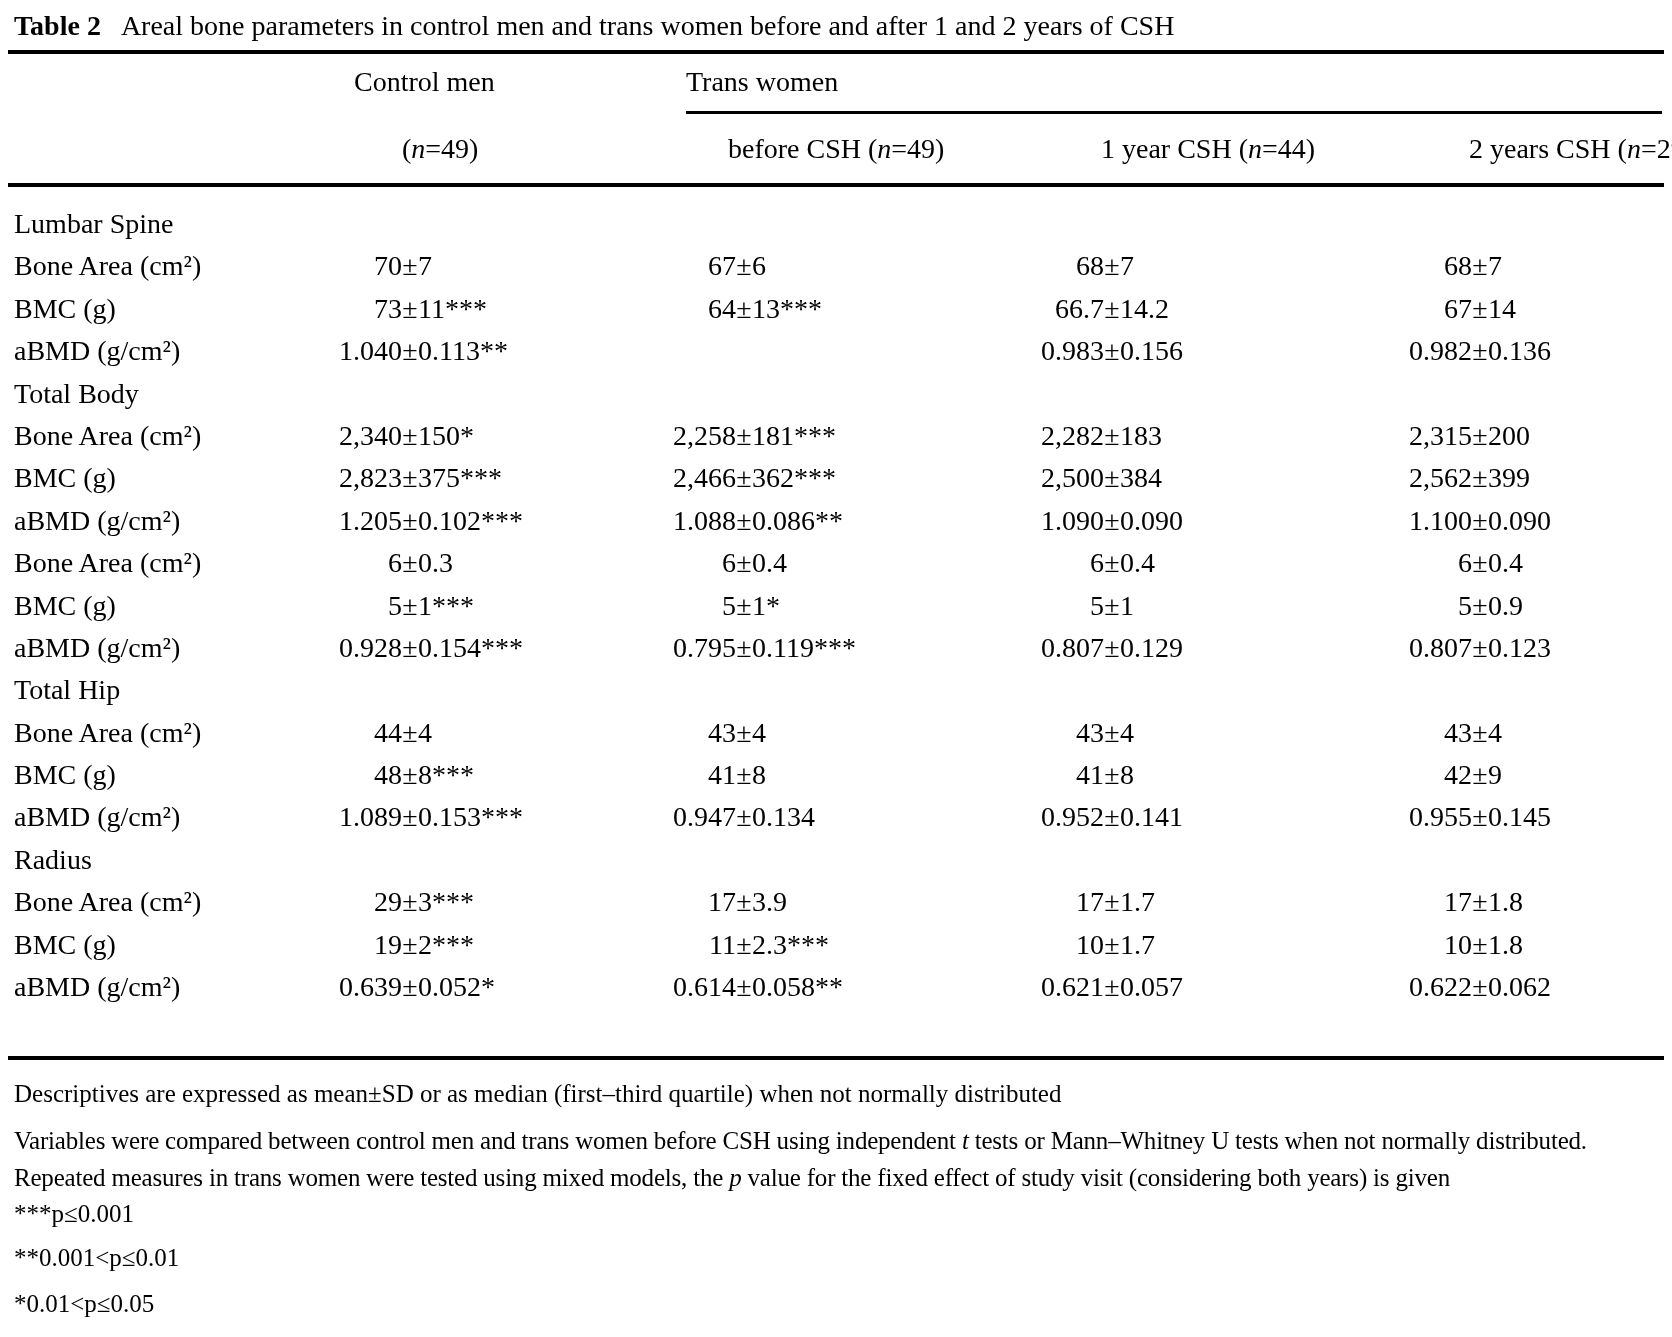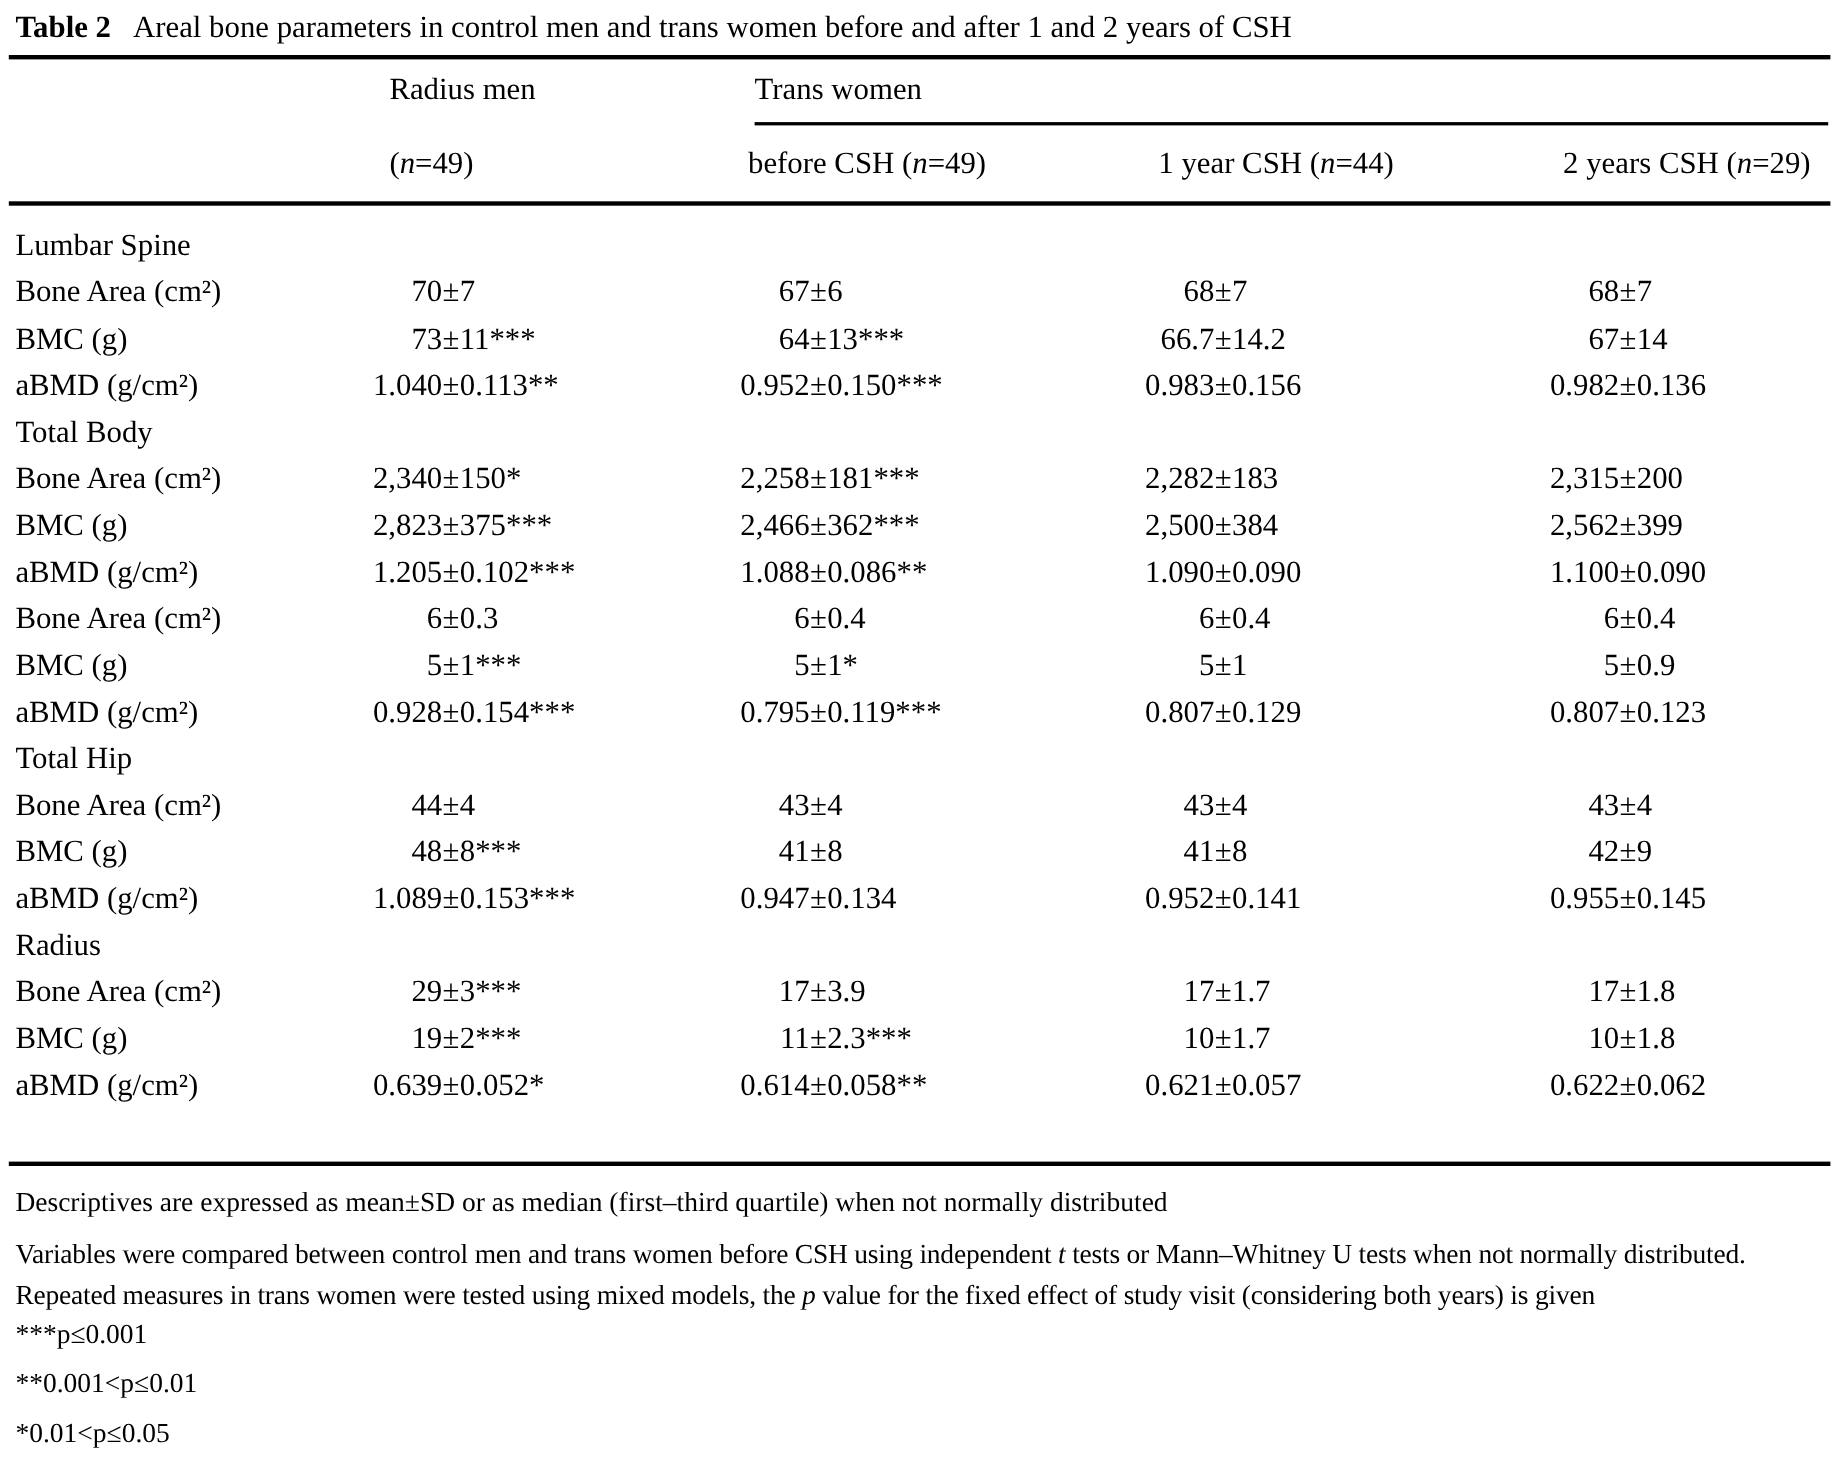--- a/index.html
+++ b/index.html
@@ -12,21 +12,21 @@
   .title { position:absolute; left:14px; top:10px; font-size:28px; white-space:nowrap; }
   .title .tl { font-weight:bold; margin-right:20px;text-align:right; }
   .rule { position:absolute; background:#000; }
   .r1 { left:8px; right:8px; top:50px;  height:4px; }
   .r2 { left:686px; right:10px; top:111px; height:3px; }
   .r3 { left:8px; right:8px; top:183px; height:4px; }
   .r4 { left:8px; right:8px; top:1056px; height:4px; }
   .h1, .h2 { position:absolute; font-size:28px; white-space:nowrap; }
   .h1 { top:66px; }
   .ch1 { left:354px; } .ch2 { left:686px; }
-  .h2 { top:133px; }
+  .h2 { top:133px;margin-left:48px; }
   .sh1 { left:354px; } .sh2 { left:680px;text-align:right; } .sh3 { left:1053px; } .sh4 { left:1421px; }
   .tbody { position:absolute; left:0; top:203px; width:1590px; }
   .trow { position:relative; height:42.4px; }
   .tlabel { position:absolute; left:14px; top:0; line-height:42.4px; font-size:28px; white-space:nowrap; }
   .tval { position:absolute; top:0; line-height:42.4px; font-size:28px; white-space:nowrap; }
   .c1 { left:307px; } .c2 { left:641px; } .c3 { left:1009px; } .c4 { left:1377px; }
   .vl { display:inline-block; min-width:95px; text-align:right; }
   .vpm { display:inline-block; width:16px; text-align:center; }
   .fn { position:absolute; left:14px; font-size:25px; }
   .fn1 { top:1080px; white-space:nowrap; }
@@ -37,21 +37,21 @@
 </head>
 <body>
 
 <div class="page">
   <div class="title">
     <span class="tl">Table 2</span><span class="tt">Areal bone parameters in control men and trans women before and after 1 and 2 years of CSH</span>
   </div>
 
   <div class="rule r1"></div>
 
-  <div class="h1 ch1">Radius men</div>
+  <div class="h1 ch1">Control men</div>
   <div class="h1 ch2">Trans women</div>
 
   <div class="rule r2"></div>
 
   <div class="h2 sh1">(<i>n</i>=49)</div>
   <div class="h2 sh2">before CSH (<i>n</i>=49)</div>
   <div class="h2 sh3">1 year CSH (<i>n</i>=44)</div>
   <div class="h2 sh4">2 years CSH (<i>n</i>=29)</div>
 
   <div class="rule r3"></div>
@@ -70,21 +70,20 @@
       <div class="trow">
         <div class="tlabel">BMC (g)</div>
         <div class="tval c1"><span class="vl">73</span><span class="vpm">±</span><span class="vr">11***</span></div>
         <div class="tval c2"><span class="vl">64</span><span class="vpm">±</span><span class="vr">13***</span></div>
         <div class="tval c3"><span class="vl">66.7</span><span class="vpm">±</span><span class="vr">14.2</span></div>
         <div class="tval c4"><span class="vl">67</span><span class="vpm">±</span><span class="vr">14</span></div>
       </div>
       <div class="trow">
         <div class="tlabel">aBMD (g/cm²)</div>
         <div class="tval c1"><span class="vl">1.040</span><span class="vpm">±</span><span class="vr">0.113**</span></div>
-        <div class="tval c2"><span class="vl">0.952</span><span class="vpm">±</span><span class="vr">0.150***</span></div>
         <div class="tval c3"><span class="vl">0.983</span><span class="vpm">±</span><span class="vr">0.156</span></div>
         <div class="tval c4"><span class="vl">0.982</span><span class="vpm">±</span><span class="vr">0.136</span></div>
       </div>
       <div class="trow">
         <div class="tlabel">Total Body</div>
       </div>
       <div class="trow">
         <div class="tlabel">Bone Area (cm²)</div>
         <div class="tval c1"><span class="vl">2,340</span><span class="vpm">±</span><span class="vr">150*</span></div>
         <div class="tval c2"><span class="vl">2,258</span><span class="vpm">±</span><span class="vr">181***</span></div>

